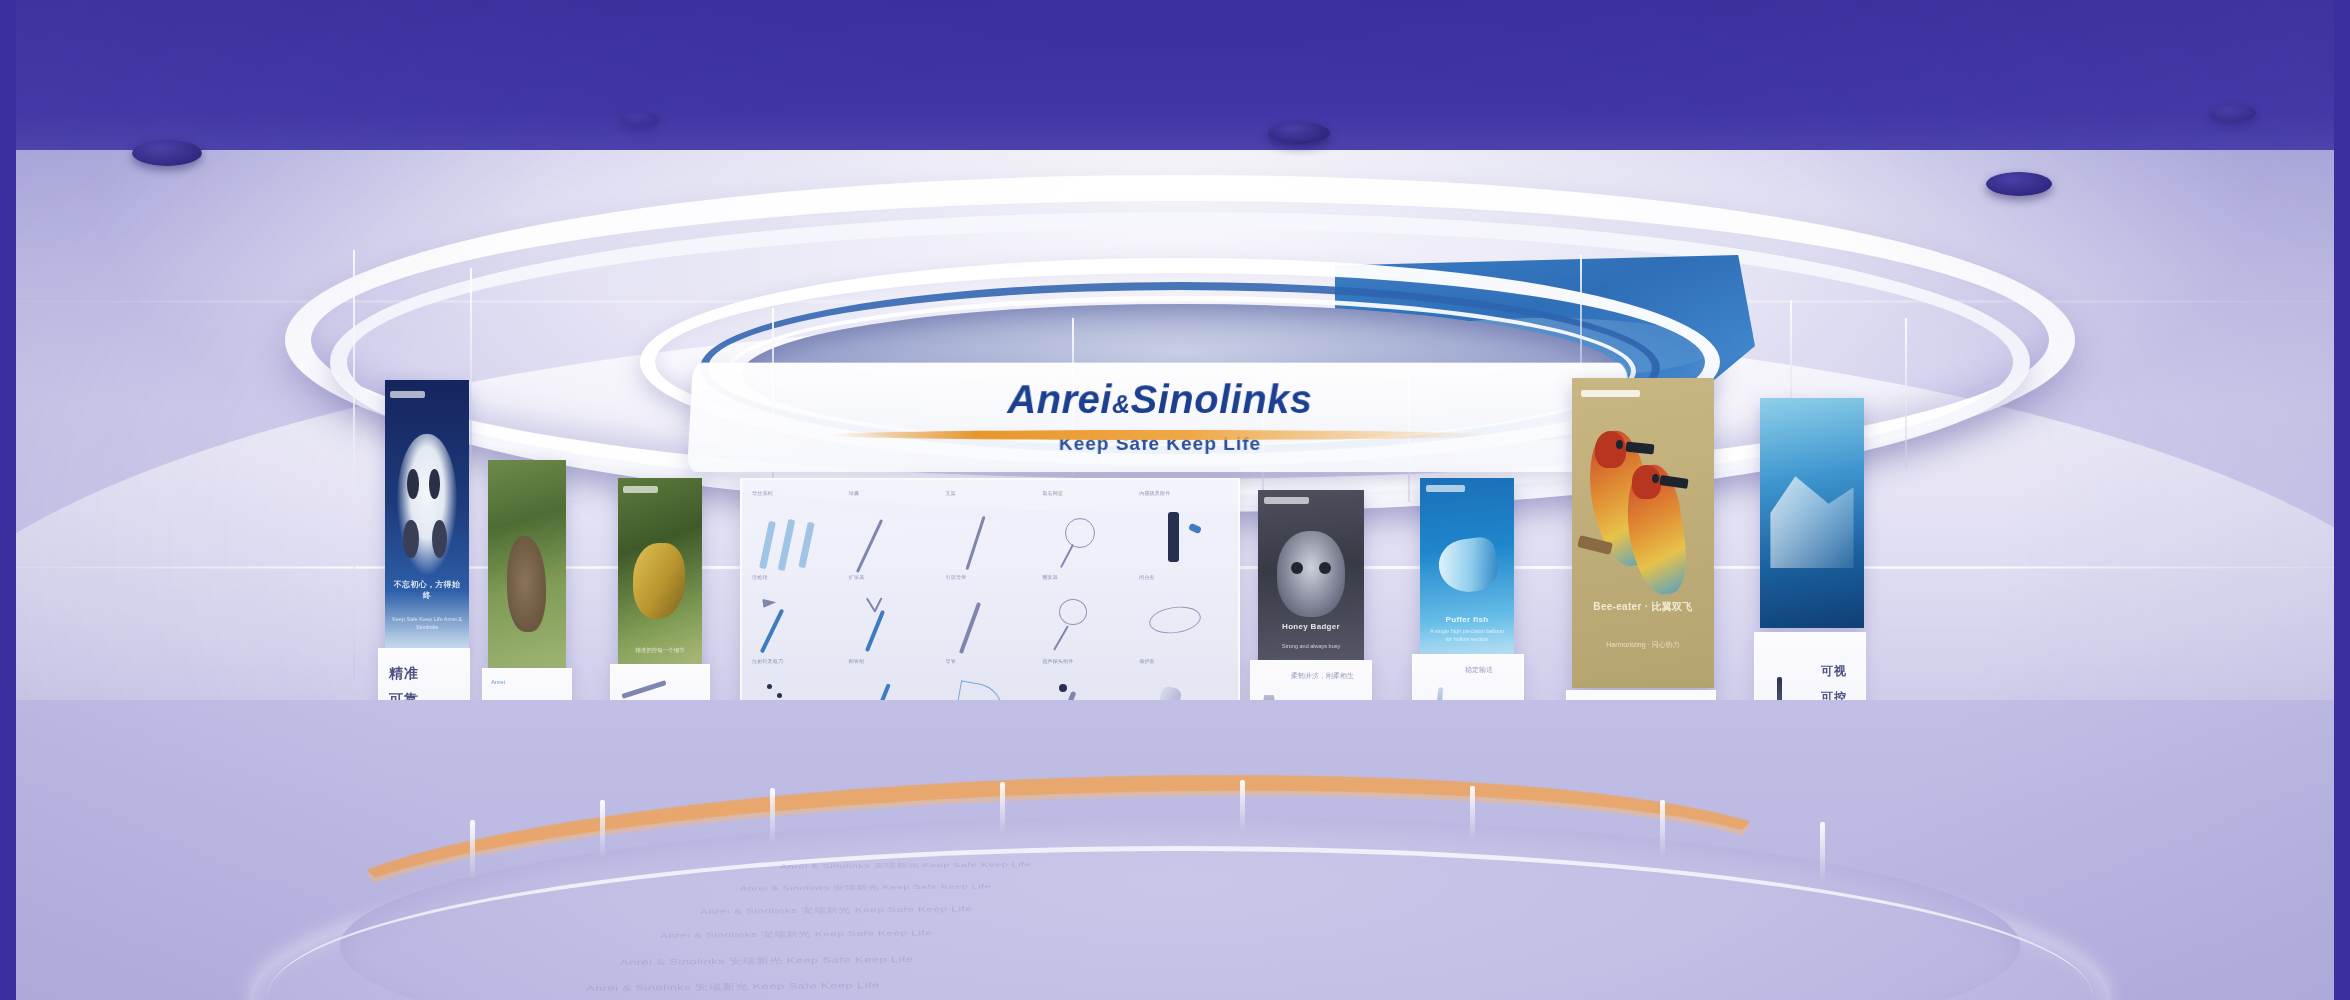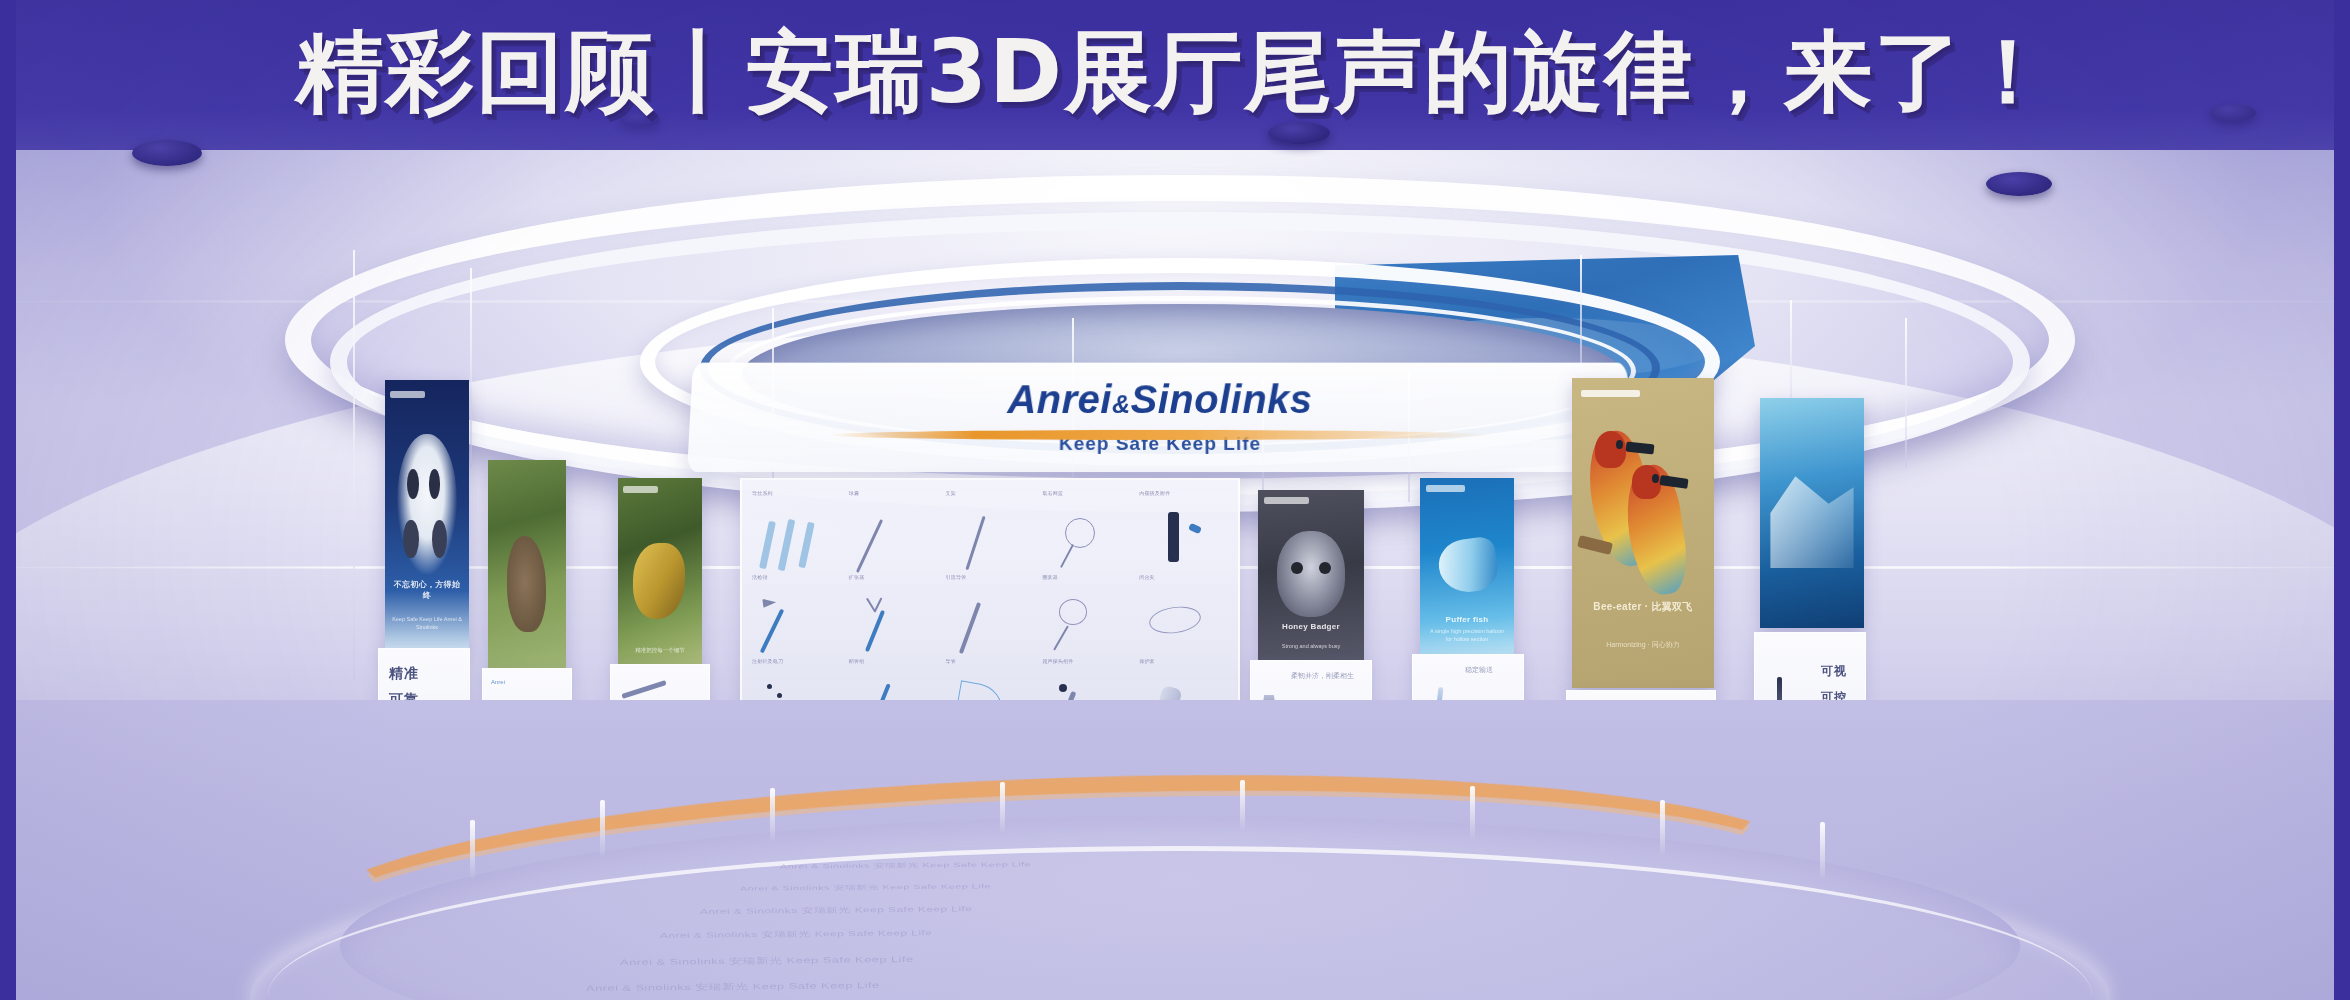--- a/index.html
+++ b/index.html
@@ -506,17 +506,16 @@
 
   <div class="floortext" style="left:780px;top:858px;font-size:11px;transform:scaleY(.55) rotate(-1deg);">Anrei &amp; Sinolinks  安瑞新光  Keep Safe Keep Life</div>
   <div class="floortext" style="left:740px;top:880px;font-size:11px;transform:scaleY(.55) rotate(-1deg);">Anrei &amp; Sinolinks  安瑞新光  Keep Safe Keep Life</div>
   <div class="floortext" style="left:700px;top:902px;font-size:12px;transform:scaleY(.6) rotate(-1deg);">Anrei &amp; Sinolinks  安瑞新光  Keep Safe Keep Life</div>
   <div class="floortext" style="left:660px;top:926px;font-size:12px;transform:scaleY(.6) rotate(-1deg);">Anrei &amp; Sinolinks  安瑞新光  Keep Safe Keep Life</div>
   <div class="floortext" style="left:620px;top:952px;font-size:13px;transform:scaleY(.62) rotate(-1deg);">Anrei &amp; Sinolinks  安瑞新光  Keep Safe Keep Life</div>
   <div class="floortext" style="left:586px;top:978px;font-size:13px;transform:scaleY(.62) rotate(-1deg);">Anrei &amp; Sinolinks  安瑞新光  Keep Safe Keep Life</div>
 
   <div class="vignette"></div>
 
-  <div class="title">精彩回顾丨安瑞3D展厅尾声的旋律，来了！</div>
 
   <div class="edge left"></div>
   <div class="edge right"></div>
 </div>
 
 </body></html>

